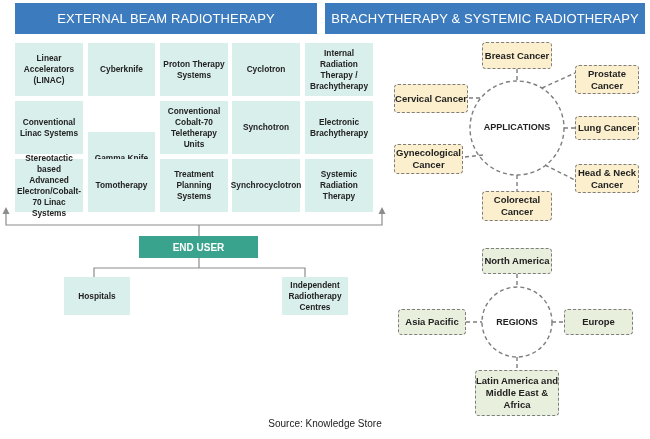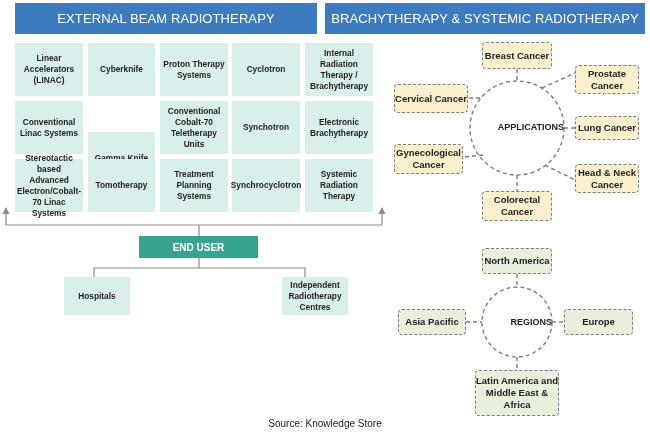--- a/index.html
+++ b/index.html
@@ -13,21 +13,21 @@
           display:flex; align-items:center; justify-content:center; text-align:center;
           font-size:8.3px; font-weight:bold; line-height:11px; padding:0 2px; box-sizing:border-box;
           font-family:"Liberation Sans", sans-serif; }
   .enduser { position:absolute; left:139px; top:236px; width:119px; height:22px; background:#3aa38d;
              color:#fff; font-size:10px; font-weight:bold; display:flex; align-items:center; justify-content:center; }
   .node { position:absolute; border:1.3px dashed #7d7d7d; border-radius:4px; box-sizing:border-box;
           display:flex; align-items:center; justify-content:center; text-align:center;
           font-size:9.5px; font-weight:bold; line-height:12px; color:#222; padding:0 0; }
   .app { background:#fcefce; }
   .reg { background:#e9efdd; }
-  .circle-label { position:absolute; font-size:9px; font-weight:bold; color:#222; text-align:right; }
+  .circle-label { position:absolute; font-size:9px; font-weight:bold; color:#222; text-align:center; }
   .source { position:absolute; left:0; width:650px; top:418px; text-align:center;
             font-size:10px; color:#222; }
   svg.conn { position:absolute; left:0; top:0; }
 </style>
 </head>
 <body>
 
 <div class="hdr" style="left:15px; width:302px;">EXTERNAL BEAM RADIOTHERAPY</div>
 <div class="hdr" style="left:325px; width:320px;">BRACHYTHERAPY &amp; SYSTEMIC RADIOTHERAPY</div>
 

